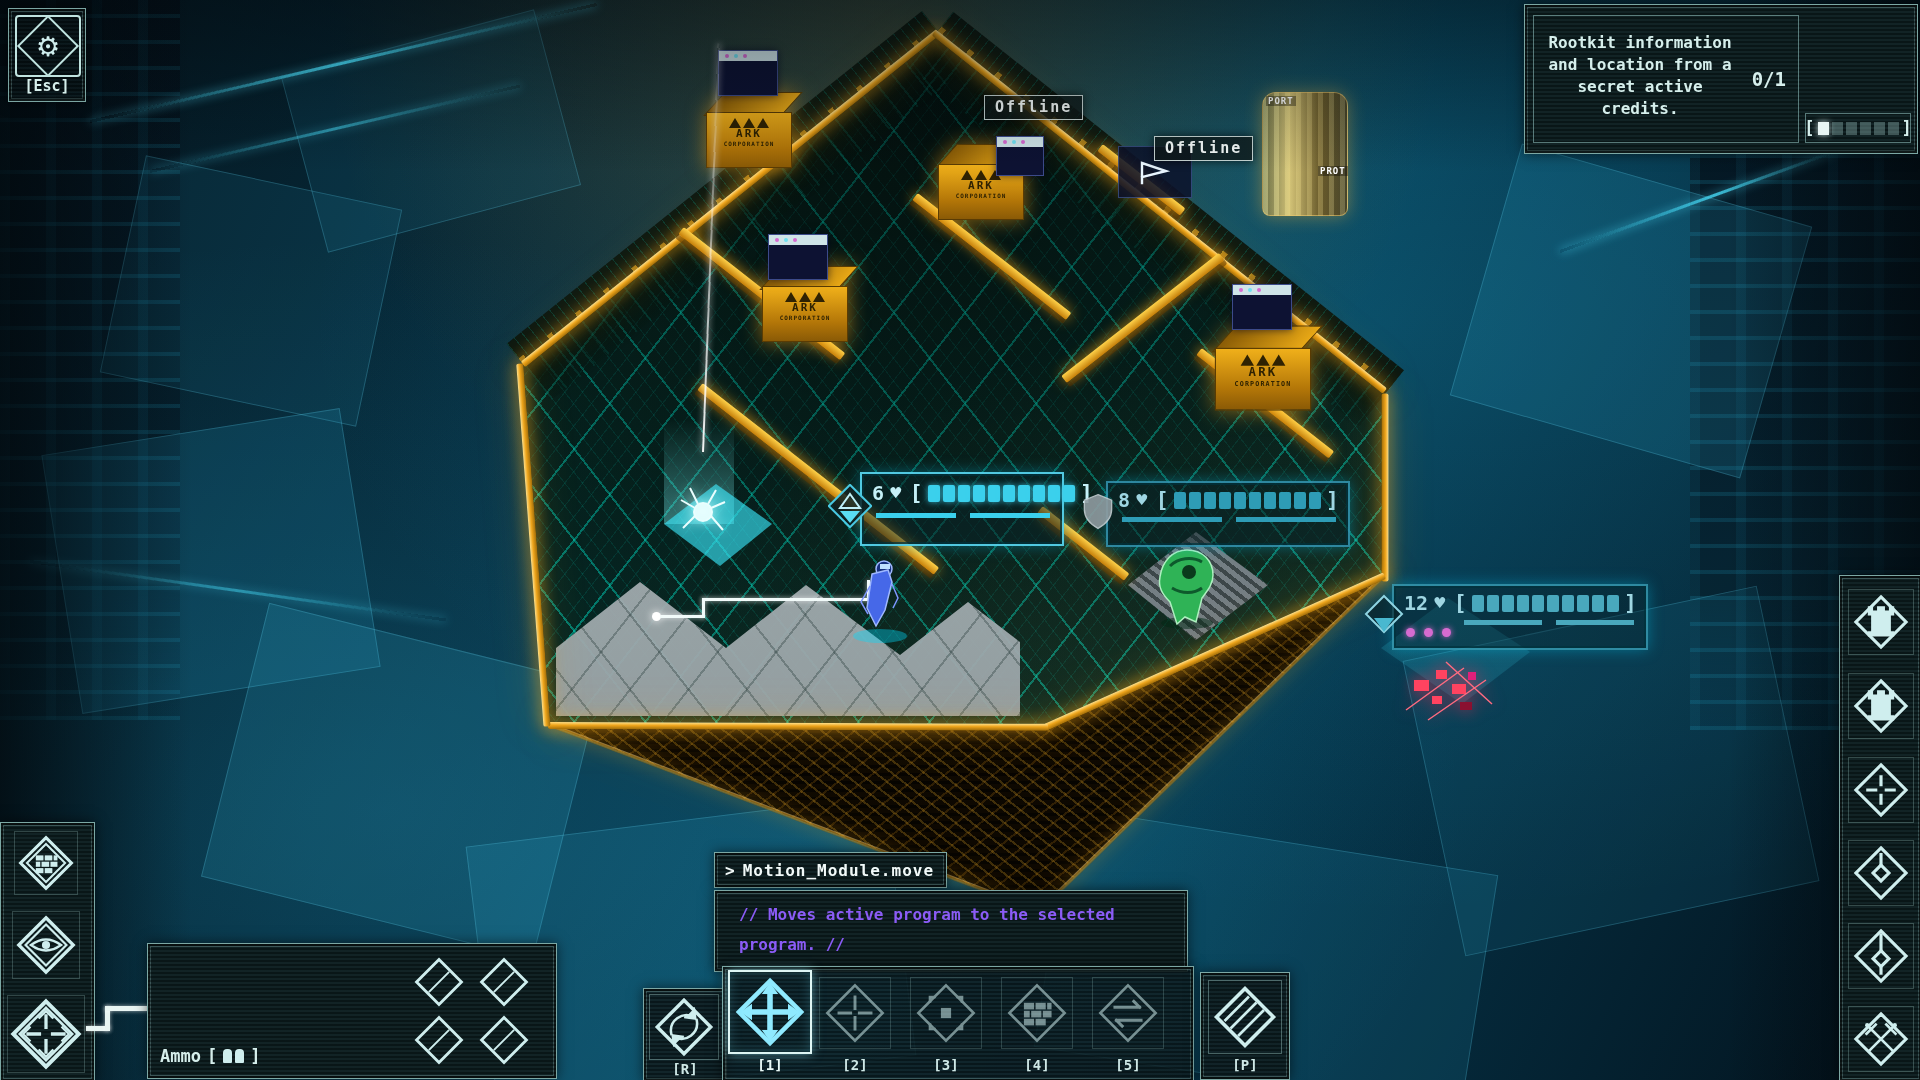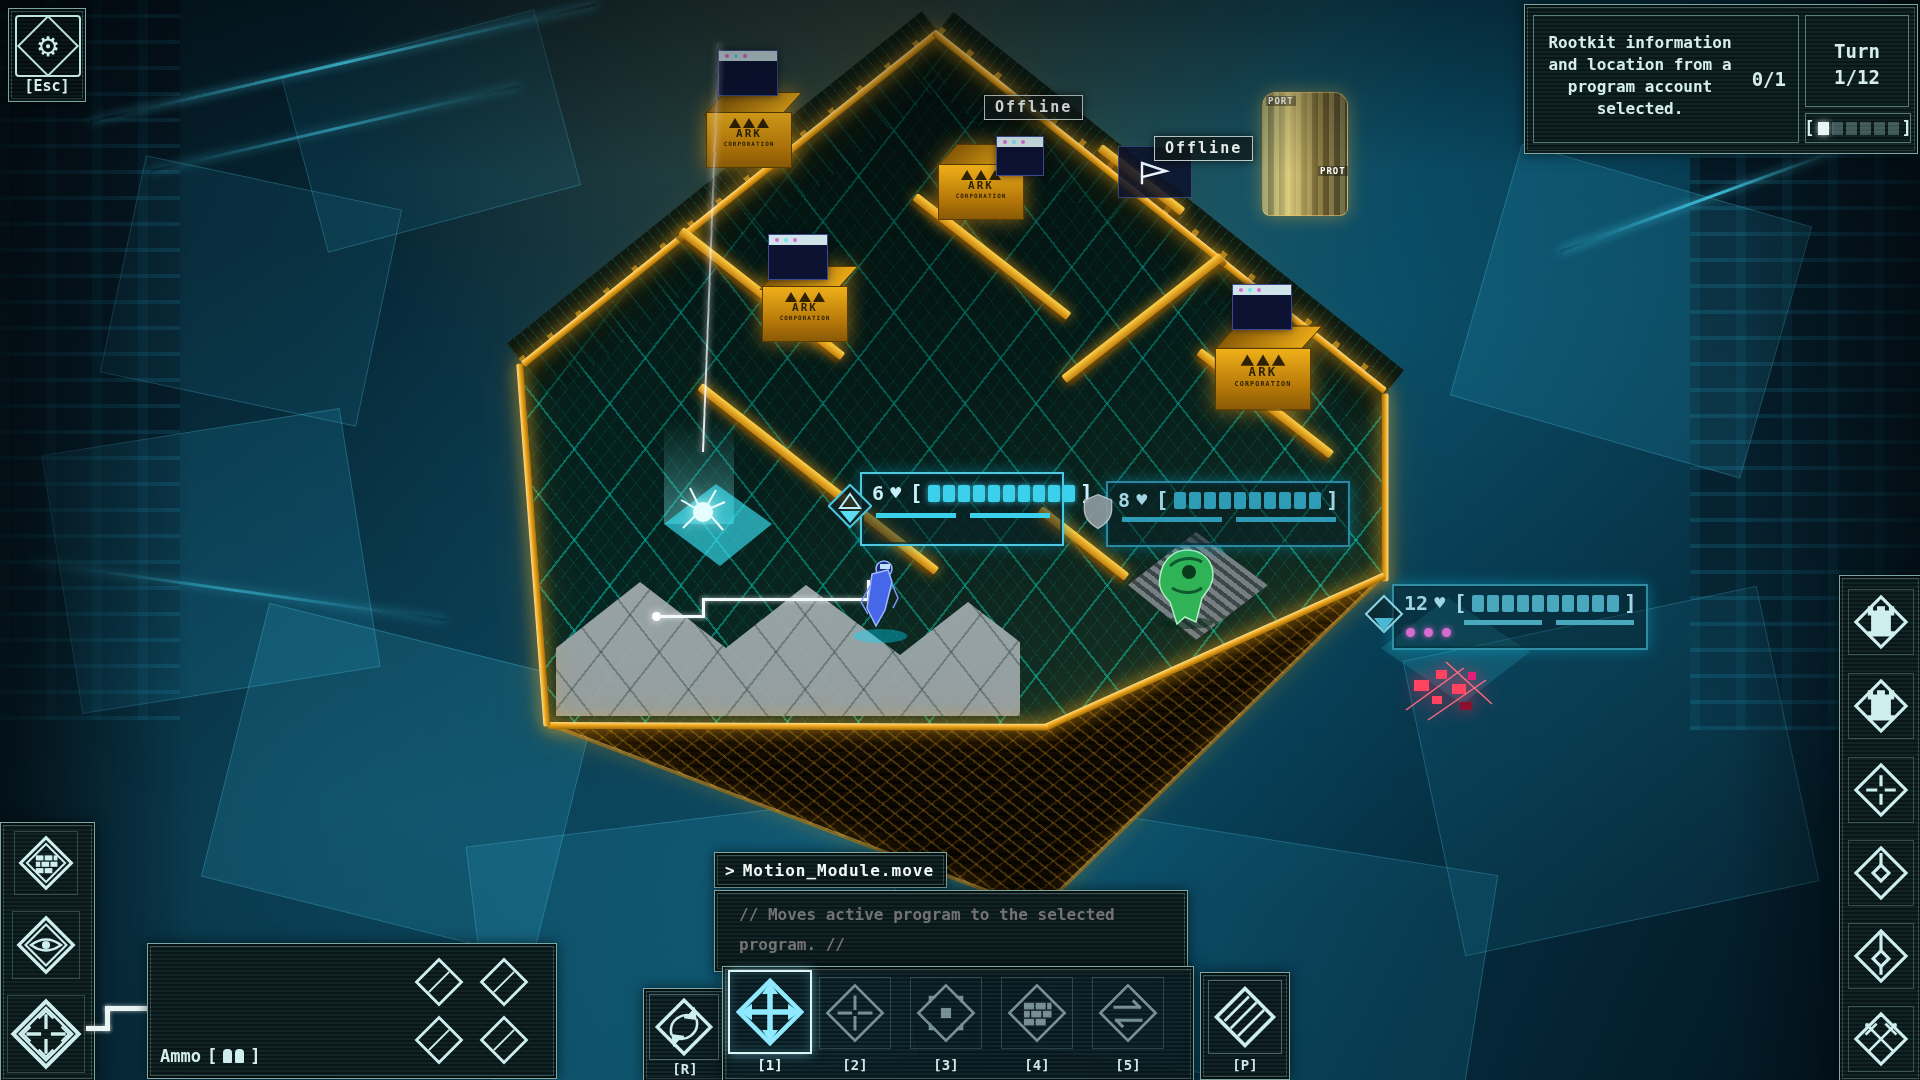--- a/index.html
+++ b/index.html
@@ -130,21 +130,21 @@
   #necurs .inner{position:absolute;left:10px;top:16px;width:248px;height:82px;border:1px solid rgba(152,202,198,0.5);}
   #necurs .pname{position:absolute;left:92px;top:12px;font-size:22px;font-weight:bold;color:#e2f6f3;letter-spacing:2px;}
   #necurs .ptype{position:absolute;left:92px;top:42px;font-size:17px;font-weight:bold;color:#a5cdc7;letter-spacing:1px;}
   #necurs .ammo{position:absolute;left:12px;top:102px;display:flex;align-items:center;gap:6px;font-size:17px;font-weight:bold;}
   #necurs .ammo .blocks{display:flex;gap:3px;}
   #necurs .ammo .blk{width:9px;height:14px;background:#cfeeee;border-radius:4px 4px 1px 1px;}
   #necurs .slot{position:absolute;width:52px;height:52px;display:flex;align-items:center;justify-content:center;}
   
   #tip{left:714px;top:852px;width:233px;height:36px;display:flex;align-items:center;gap:8px;padding-left:10px;box-sizing:border-box;
       font-size:16px;font-weight:bold;color:#f2faf9;}
-  #desc{left:714px;top:890px;width:472px;height:80px;font-size:16px;font-weight:bold;color:#737373;}
+  #desc{left:714px;top:890px;width:472px;height:80px;font-size:16px;font-weight:bold;color:#8b5cf6;}
   #desc .l{position:absolute;left:24px;}
   
   #abar{left:722px;top:966px;width:470px;height:114px;background:rgba(12,26,28,0.82);}
   .abtn{position:absolute;display:flex;align-items:center;justify-content:center;}
   .abtn .frame{position:absolute;inset:0;border:1px solid rgba(170,215,210,0.4);}
   .abtn.on .frame{border:2px solid #dff6f4;box-shadow:0 0 10px rgba(150,240,255,.5), inset 0 0 12px rgba(90,200,220,.25);}
   .abtn.dim{opacity:.55;}
   .klabel{position:absolute;text-align:center;font-size:14px;font-weight:bold;color:#cfe8e6;}
   .sidep{background:rgba(13,28,30,0.9);}
   
@@ -450,28 +450,24 @@
     </div>
     <div class="lbl ui-text">[Esc]</div>
   </div>
 
   <div class="panel" id="mission">
     <div class="scan"></div>
     <div class="obj">
       <div class="objtxt ui-text">
         <div>Rootkit information</div>
         <div>and location from a</div>
-        <div>program account</div>
-        <div>selected.</div>
+        <div>secret active</div>
+        <div>credits.</div>
       </div>
       <div class="counter ui-text">0/1</div>
-    </div>
-    <div class="turnbox ui-text">
-      <div>Turn</div>
-      <div>1/12</div>
     </div>
     <div class="tbar ui-text">
       <span>[</span>
       <span class="blocks" style="display:flex;gap:3px;">
           <span class="blk on"></span>
           <span class="blk"></span>
           <span class="blk"></span>
           <span class="blk"></span>
           <span class="blk"></span>
           <span class="blk"></span>

